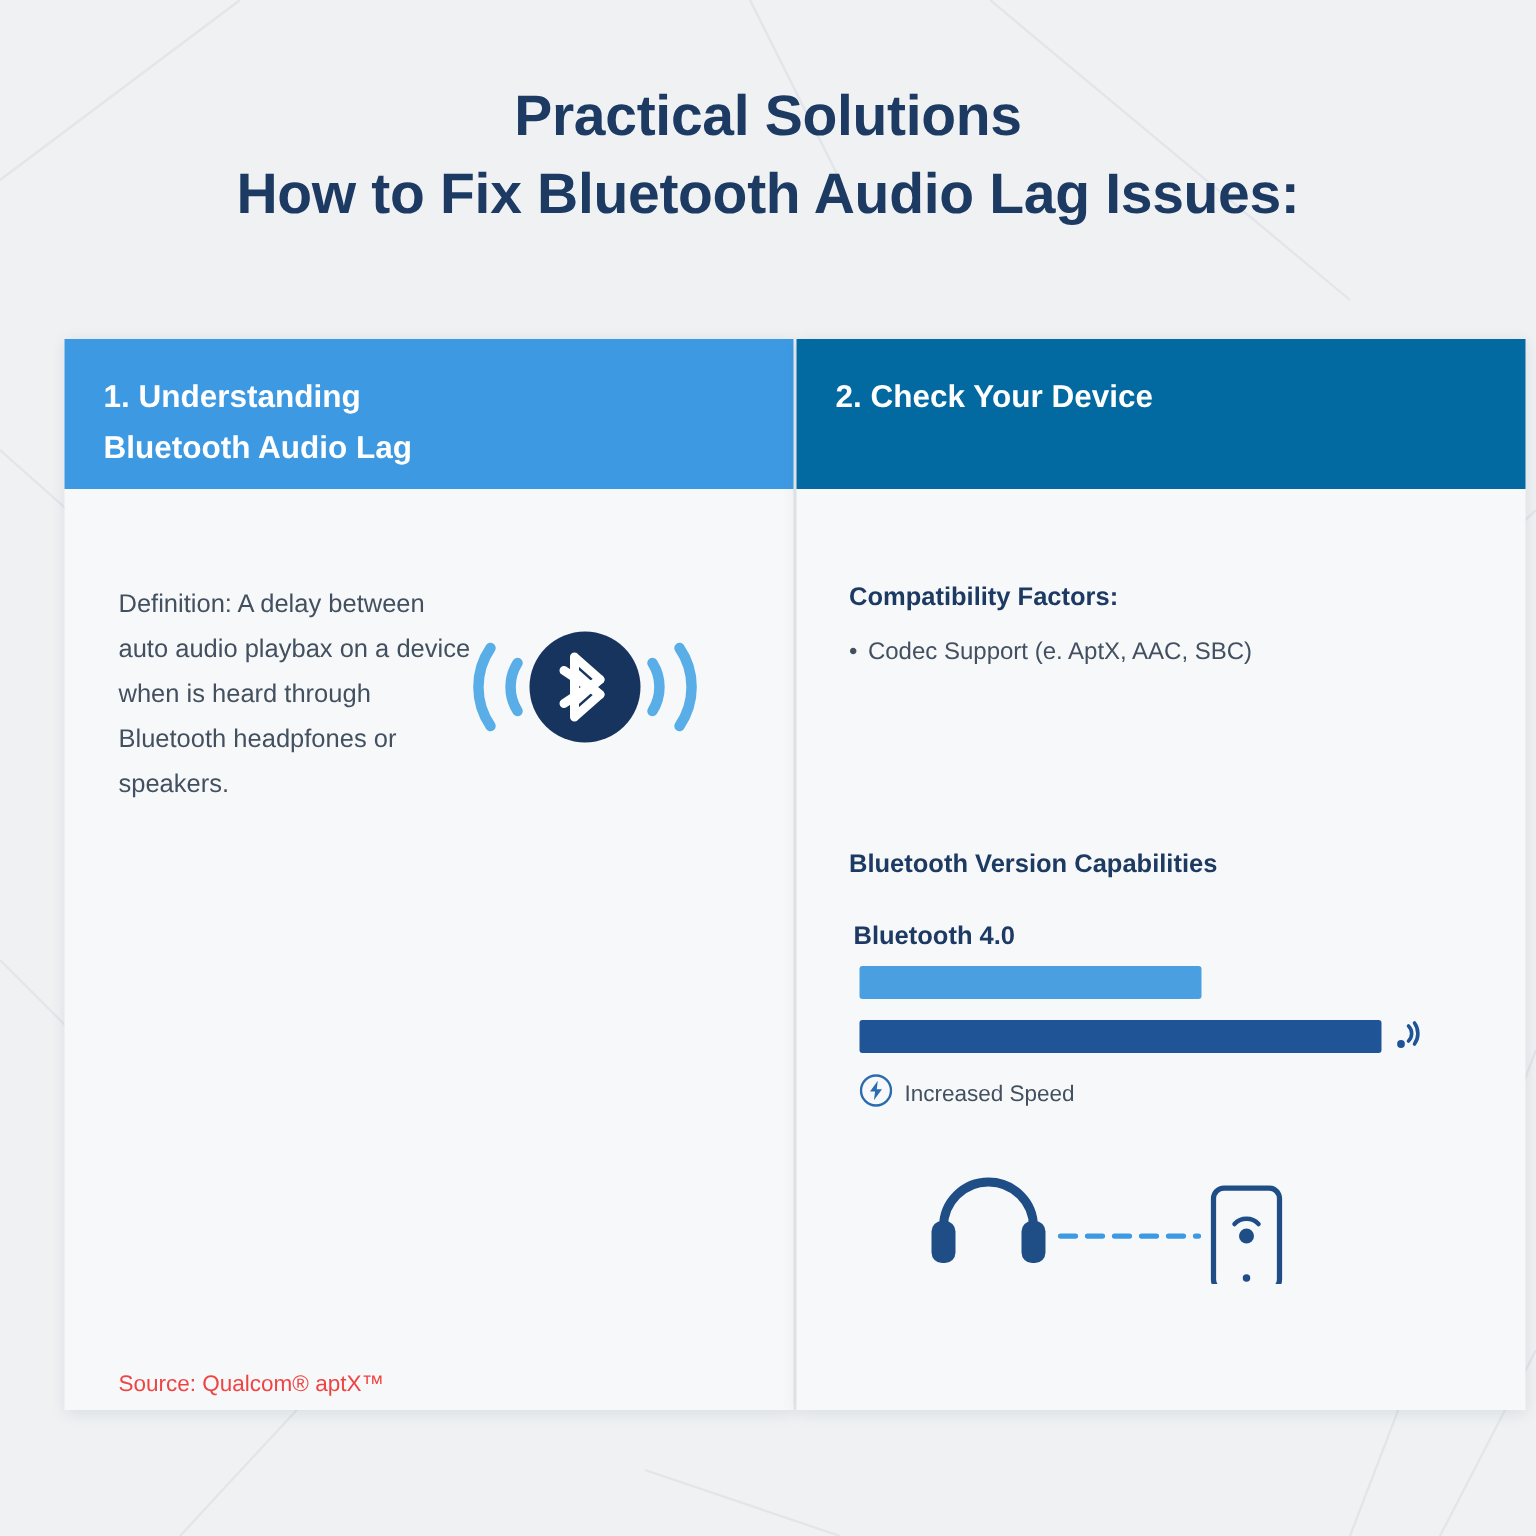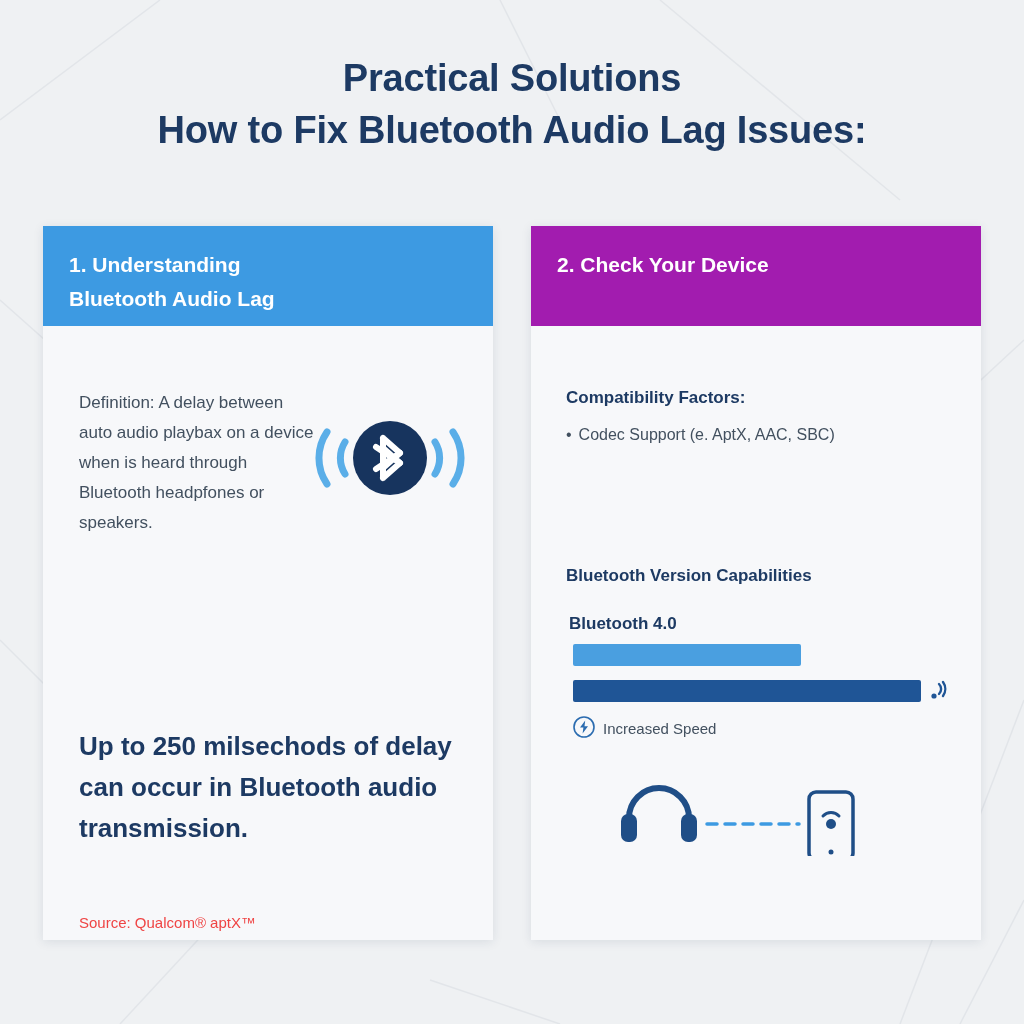--- a/index.html
+++ b/index.html
@@ -37,36 +37,36 @@
     font-weight: bold;
     color: #1d3a63;
     letter-spacing: -0.2px;
     line-height: 52px;
   }
 
   
   .card {
     position: absolute;
     top: 226px;
-    width: 450px;
+    width: 486px;
     height: 714px;
     background: #f7f8fa;
     box-shadow: 0 2px 10px rgba(30,50,80,0.10);
   }
   .card.left { left: 43px; }
   .card.right { left: 531px; }
 
   .card-header {
     height: 100px;
     padding: 22px 26px 0 26px;
     box-sizing: border-box;
     color: #ffffff;
   }
   .card.left .card-header { background: #3d9ae2; }
-  .card.right .card-header { background: #a21caf; }
+  .card.right .card-header { background: #0369a1; }
 
   .hdr-line {
     font-size: 21px;
     font-weight: bold;
     line-height: 34px;
     white-space: nowrap;
   }
   .hdr-num { font-weight: bold; }
 
   .card-body {
@@ -214,21 +214,20 @@
         <path d="M130 34 A 30 30 0 0 1 130 66" fill="none" stroke="#5aaee8" stroke-width="7" stroke-linecap="round"></path>
         <path d="M148 24 A 46 46 0 0 1 148 76" fill="none" stroke="#5aaee8" stroke-width="7" stroke-linecap="round"></path>
 
         <circle cx="85" cy="50" r="37" fill="#17345e"></circle>
 
         <path d="M78 30 L95 45 L78 60 L78 30 M78 70 L95 55 L78 40 L78 70" fill="none" stroke="#ffffff" stroke-width="6" stroke-linejoin="round" stroke-linecap="round"></path>
         <path d="M71 39 L95 55 M71 61 L95 45" fill="none" stroke="#ffffff" stroke-width="6" stroke-linecap="round"></path>
       </svg>
     </div>
 
-    <div class="bigstat">Up to 250 milsechods of delay can occur in Bluetooth audio transmission.</div>
     <div class="source">Source: Qualcom® aptX™</div>
   </div>
 </div>
 
 <div class="card right">
   <div class="card-header">
     <div class="hdr-line">
       <span class="hdr-num">2.</span>
       <span>Check Your Device</span>
     </div>

